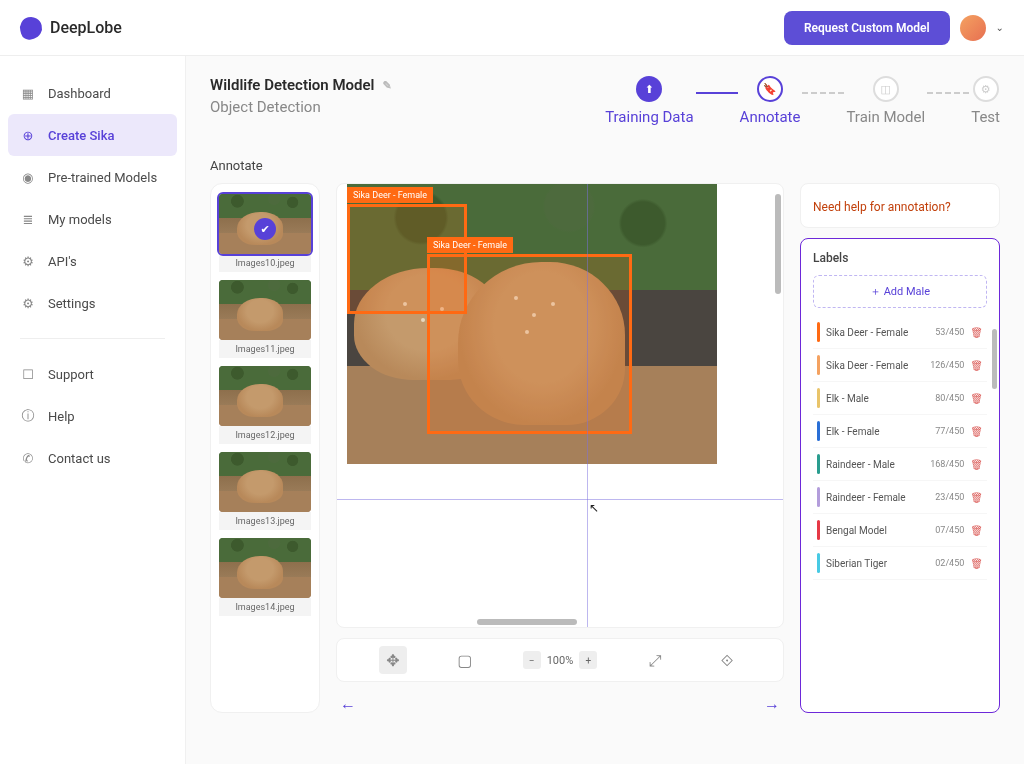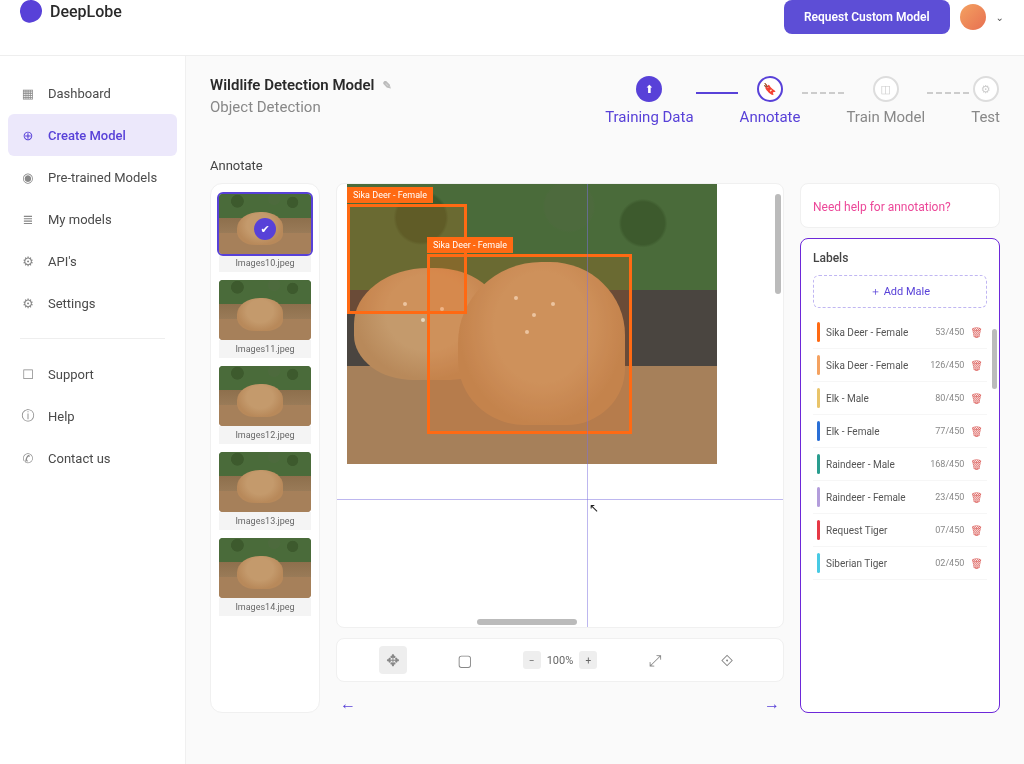--- a/index.html
+++ b/index.html
@@ -1,17 +1,17 @@
 <!DOCTYPE html>
 <html><head>
 <meta charset="utf-8">
 <style>
 *{box-sizing:border-box;margin:0;padding:0;font-family:-apple-system,BlinkMacSystemFont,'Segoe UI',Roboto,sans-serif}
 body{background:#fafafa;width:1024px;height:764px;overflow:hidden}
-.topbar{height:56px;background:#fff;border-bottom:1px solid #eee;display:flex;align-items:flex-start;justify-content:space-between;padding:0 20px}
+.topbar{height:56px;background:#fff;border-bottom:1px solid #eee;display:flex;align-items:center;justify-content:space-between;padding:0 20px}
 .logo-wrap{display:flex;align-items:center;gap:8px}
 .logo-mark{width:22px;height:22px;background:#5841d8;border-radius:50% 50% 50% 8px;transform:rotate(-15deg)}
 .logo-text{font-size:16px;font-weight:500;color:#2a2a2a}
 .topbar-right{display:flex;align-items:center;gap:10px}
 .request-btn{background:#5d4ed6;color:#fff;border:none;padding:10px 20px;border-radius:8px;font-size:12px;font-weight:600;cursor:pointer}
 .avatar{width:26px;height:26px;border-radius:50%;background:linear-gradient(135deg,#f4a261,#e76f51)}
 .chev{font-size:10px;color:#555}
 .shell{display:flex;height:708px}
 .sidebar{width:186px;background:#fff;border-right:1px solid #f0f0f0;padding-top:16px}
 .nav{list-style:none}
@@ -55,21 +55,21 @@
 .cursor{position:absolute;left:252px;top:317px;font-size:12px;color:#222}
 .toolbar{height:44px;background:#fff;border-radius:8px;margin-top:10px;display:flex;align-items:center;justify-content:space-around;padding:0 20px;border:1px solid #f0f0f0}
 .tool{width:28px;height:28px;display:flex;align-items:center;justify-content:center;color:#888;cursor:pointer;border-radius:4px}
 .tool.active{background:#eee}
 .zoom-pct{font-size:11px;color:#666;display:flex;align-items:center;gap:6px}
 .zbtn{width:18px;height:18px;background:#eee;border-radius:3px;display:flex;align-items:center;justify-content:center;font-size:10px;color:#666;cursor:pointer}
 .nav-arrows{display:flex;justify-content:space-between;margin-top:12px;padding:0 4px}
 .arrow{color:#5841d8;font-size:16px;cursor:pointer}
 .panel{width:200px;display:flex;flex-direction:column;gap:10px}
 .help{background:#fff;border-radius:8px;padding:12px;border:1px solid #f0f0f0}
-.help a{color:#ec4899;font-size:12px;text-decoration:none}
+.help a{color:#c2410c;font-size:12px;text-decoration:none}
 .labels{background:#fff;border-radius:8px;padding:12px;border:1px solid #6d28d9;flex:1;overflow-y:auto;position:relative}
 .labels h4{font-size:12px;color:#444;margin-bottom:10px;font-weight:500}
 .add-label{border:1px dashed #c0b6f2;color:#5841d8;font-size:11px;text-align:center;padding:8px;border-radius:6px;margin-bottom:8px;cursor:pointer}
 .lbl-row{display:flex;align-items:center;gap:6px;padding:6px 4px;font-size:10px;color:#555;border-bottom:1px solid #f6f6f6}
 .lbl-bar{width:3px;height:20px;border-radius:2px}
 .lbl-name{flex:1}
 .lbl-cnt{color:#888;font-size:9px}
 .trash{color:#d9534f;font-size:10px;cursor:pointer}
 .lbl-scroll{position:absolute;right:2px;top:90px;width:5px;height:60px;background:#bbb;border-radius:3px}
 
@@ -100,21 +100,21 @@
 
 <div class="shell">
   <aside class="sidebar">
     <ul class="nav" id="nav-upper">
         <li class="">
           <span class="ico">▦</span>
           <span>Dashboard</span>
         </li>
         <li class="active">
           <span class="ico">⊕</span>
-          <span>Create Model</span>
+          <span>Create Sika</span>
         </li>
         <li class="">
           <span class="ico">◉</span>
           <span>Pre-trained Models</span>
         </li>
         <li class="">
           <span class="ico">≣</span>
           <span>My models</span>
         </li>
         <li class="">
@@ -328,21 +328,21 @@
                 <div class="trash">🗑</div>
               </div>
               <div class="lbl-row">
                 <div class="lbl-bar" style="background:#b39ddb"></div>
                 <div class="lbl-name">Raindeer - Female</div>
                 <div class="lbl-cnt">23/450</div>
                 <div class="trash">🗑</div>
               </div>
               <div class="lbl-row">
                 <div class="lbl-bar" style="background:#e63946"></div>
-                <div class="lbl-name">Request Tiger</div>
+                <div class="lbl-name">Bengal Model</div>
                 <div class="lbl-cnt">07/450</div>
                 <div class="trash">🗑</div>
               </div>
               <div class="lbl-row">
                 <div class="lbl-bar" style="background:#48cae4"></div>
                 <div class="lbl-name">Siberian Tiger</div>
                 <div class="lbl-cnt">02/450</div>
                 <div class="trash">🗑</div>
               </div>
             </div>

